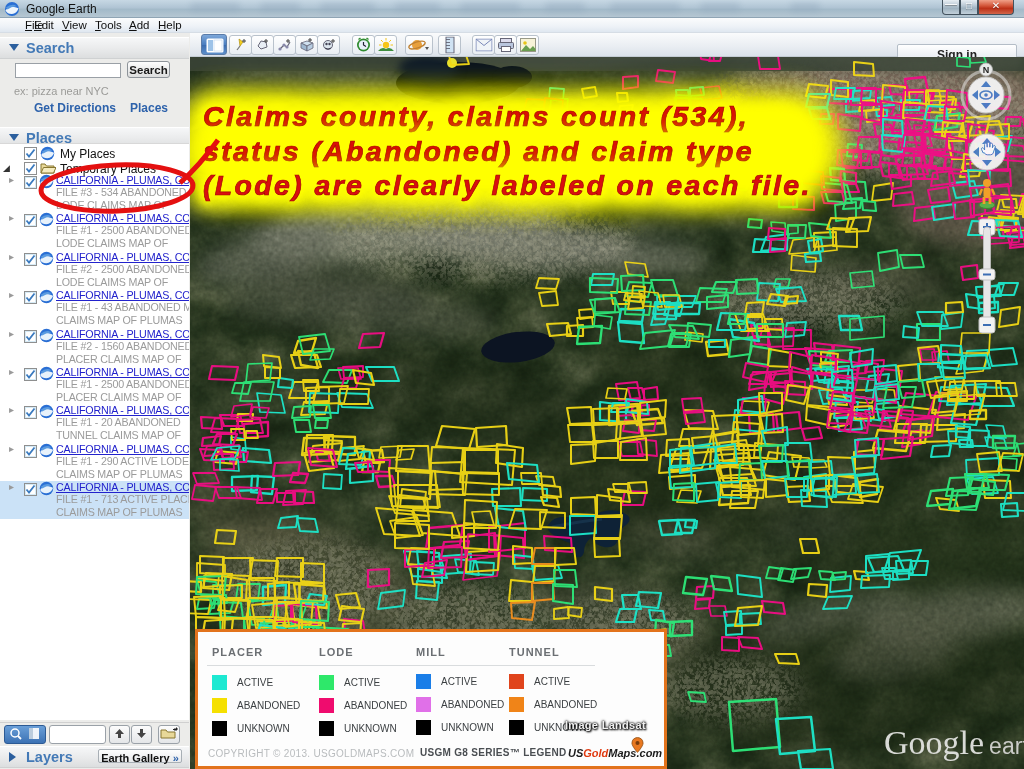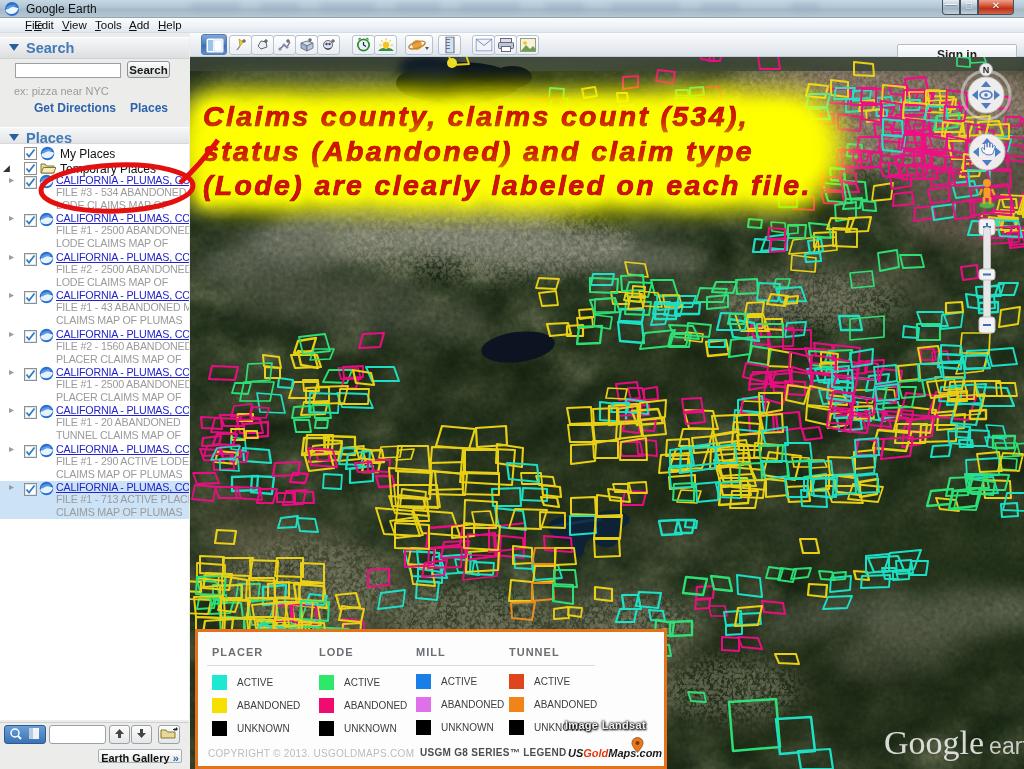--- a/index.html
+++ b/index.html
@@ -448,20 +448,24 @@
           </svg></div>
       <div class="bbtn" style="left:131px;width:21px;"><svg width="19" height="15" viewBox="0 0 19 15">
             <path d="M9.5 12 L14 7 L11 7 L11 3 L8 3 L8 7 L5 7 Z" fill="#444"></path>
           </svg></div>
       <div class="bbtn" style="left:158px;width:22px;"><svg width="20" height="15" viewBox="0 0 20 15">
             <path d="M2 4 L7 4 L8.5 6 L16 6 L16 12 L2 12 Z" fill="#e8d898" stroke="#887730"></path>
             <path d="M16 2 l0 3 m2 -1.5 l-4 0" stroke="#222" stroke-width="1"></path>
             <path d="M17 1 L19 3 L17 5 Z" fill="#222"></path>
           </svg></div>
     </div>
+    <div class="phead" id="layershead">
+        <span class="tri"></span>
+        <span class="lbl">Layers</span>
+      </div>
     <div id="egallery">Earth Gallery <b>»</b></div>
   </div>
 
   <div id="map">
     <svg id="mapsvg" width="834" height="712" viewBox="0 0 834 712">
       <defs>
         <filter id="terr" x="0" y="0" width="100%" height="100%" color-interpolation-filters="sRGB">
           <feTurbulence type="fractalNoise" baseFrequency="0.022 0.028" numOctaves="5" seed="9"></feTurbulence>
           <feColorMatrix type="matrix" values="0.55 0.35 0.10 0 0  0.55 0.35 0.10 0 0  0.55 0.35 0.10 0 0  0 0 0 0 1"></feColorMatrix>
           <feComponentTransfer>

